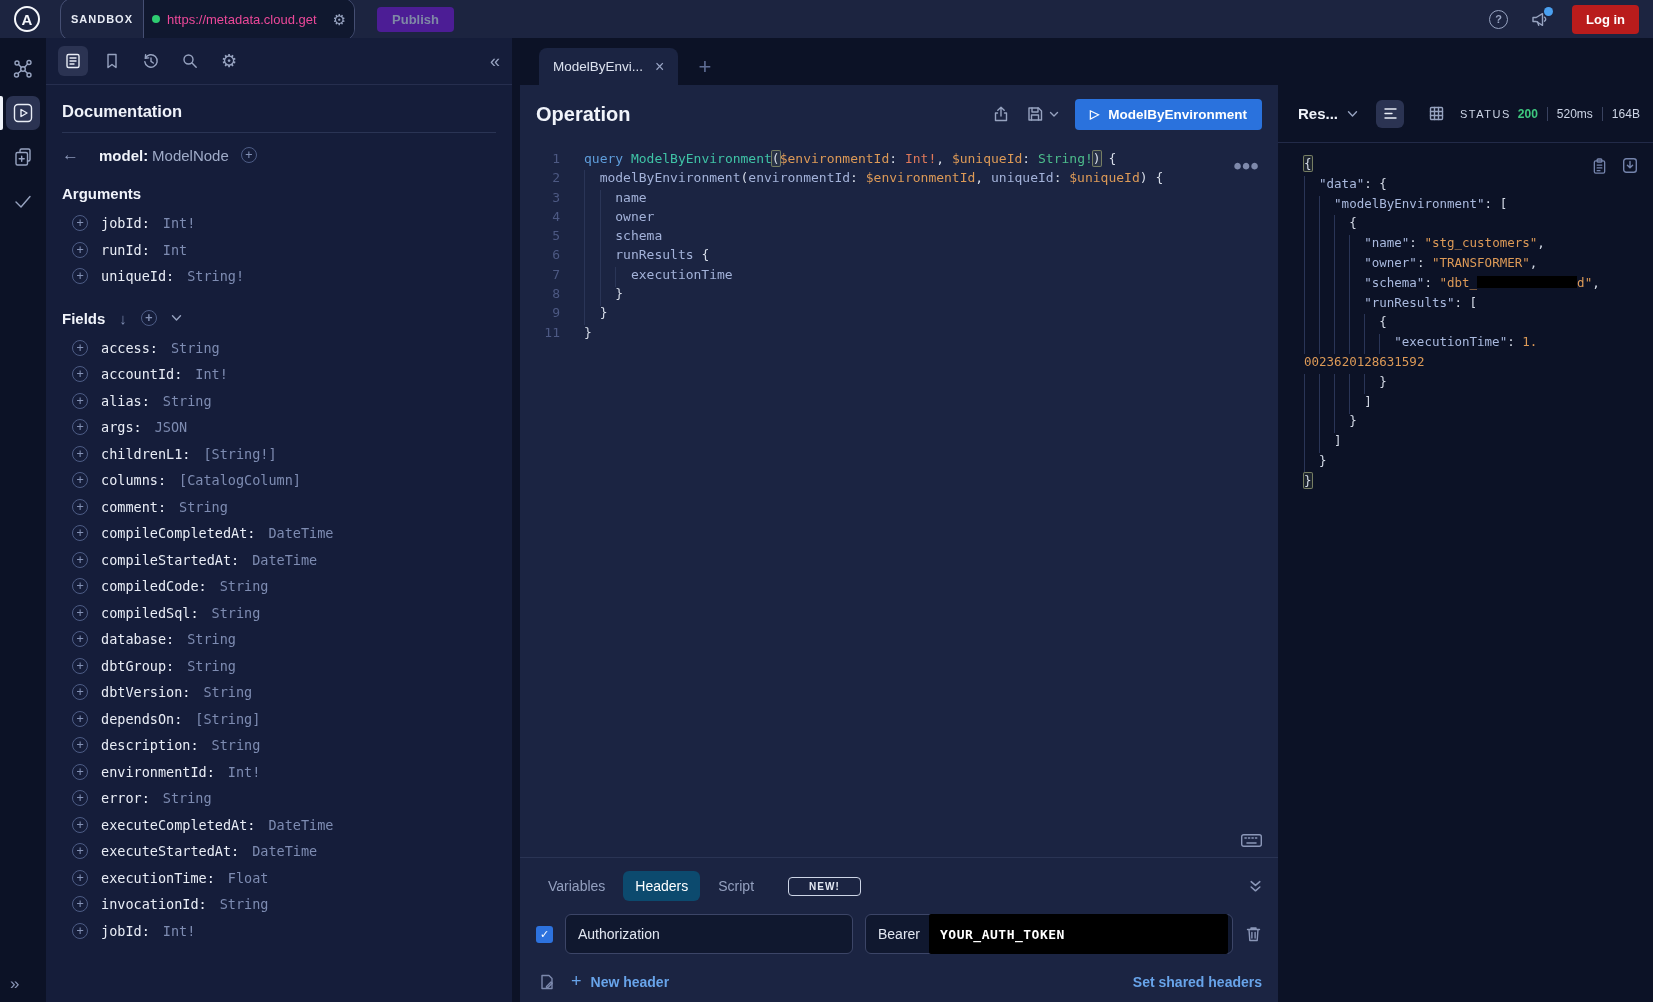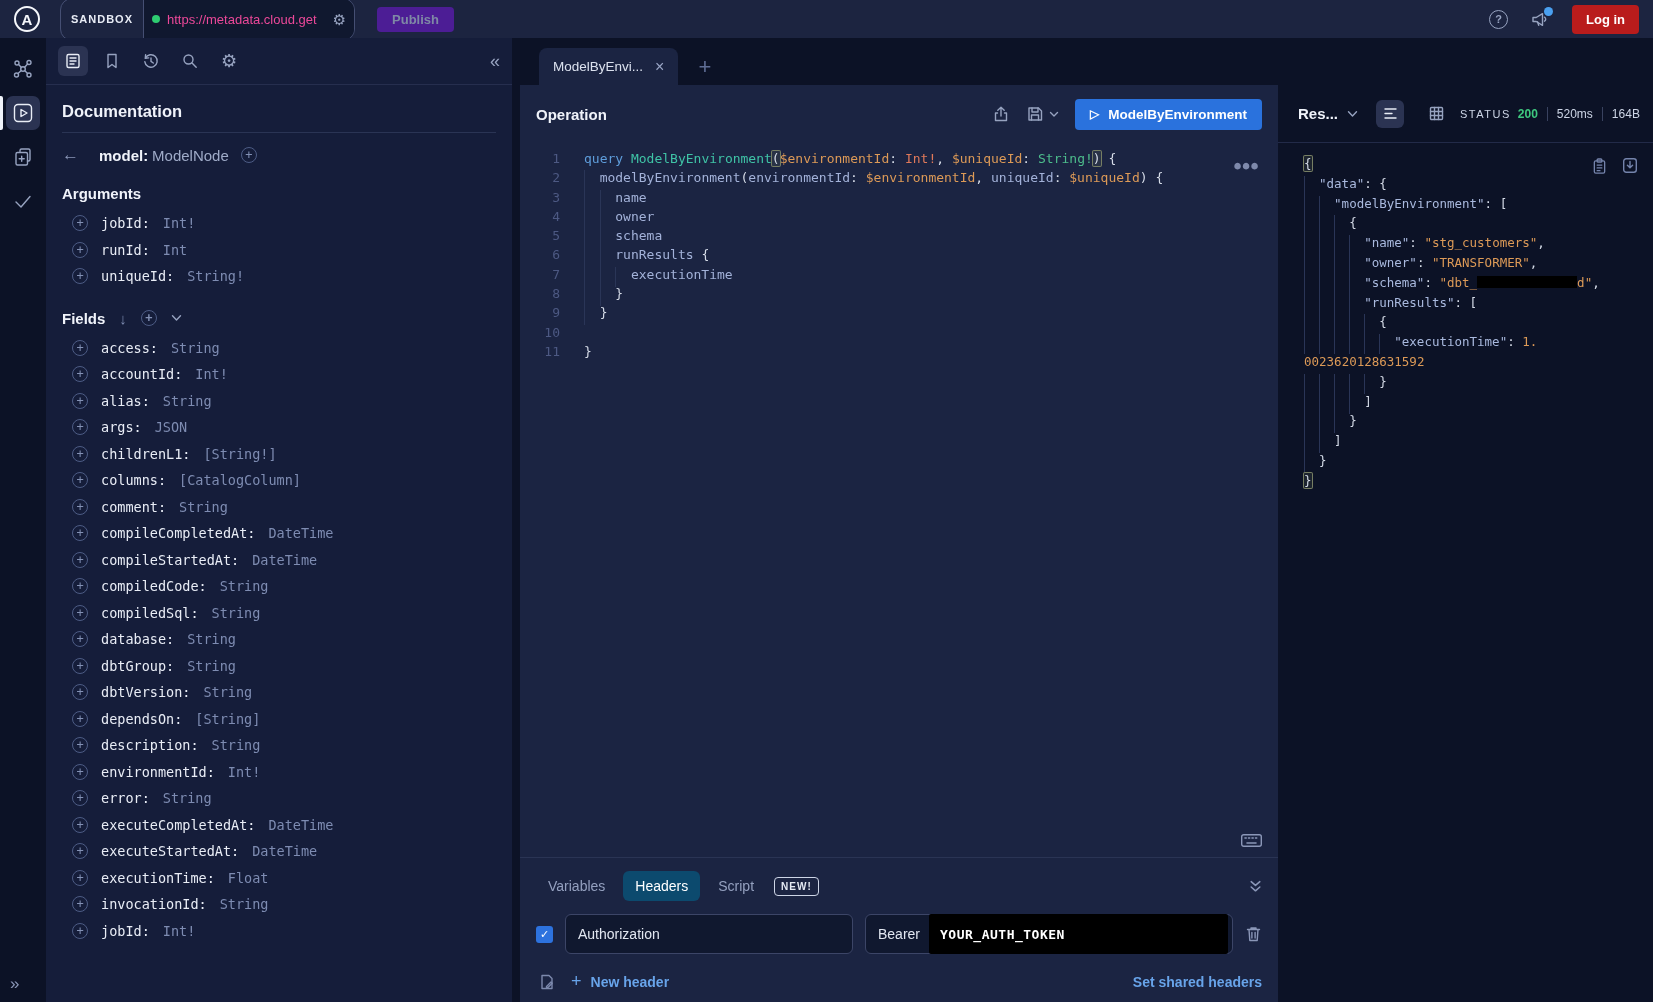--- a/index.html
+++ b/index.html
@@ -62,21 +62,21 @@
 
   
   .main { width:766px; flex:none; display:flex; flex-direction:column; }
   .tabstrip { height:47px; flex:none; display:flex; align-items:flex-end; padding-left:27px; }
   .tab { height:37px; background:#1b2442; border-radius:8px 8px 0 0; padding:0 14px; display:flex; align-items:center; gap:12px;
     font-size:13.5px; color:#dbe1ee; }
   .tabclose { color:#9aa6c6; font-size:16px; }
   .newtab { color:#5f6d95; font-size:22px; margin:0 0 7px 20px; line-height:1; }
   .card { flex:1; background:#1b2442; display:flex; flex-direction:column; margin-left:8px; }
   .opheader { height:58px; flex:none; display:flex; align-items:center; gap:16px; padding:0 16px; }
-  .optitle { font-size:15px; font-weight:bold; color:#f0f3fa; }
+  .optitle { font-size:20px; font-weight:bold; color:#f0f3fa; }
   .oph-spacer { flex:1; }
   .runbtn { background:#2a72dd; border:none; color:#fff; font-weight:bold; font-size:13.5px; border-radius:4px;
     padding:8px 15px; display:flex; align-items:center; gap:9px; }
   .runbtn .tri { font-size:12px; }
   .savewrap { display:flex; align-items:center; gap:5px; }
 
   .codearea { flex:1; position:relative; font-family:"DejaVu Sans Mono",monospace; font-size:13px; padding-top:8px; }
   .cl { height:19.3px; display:flex; }
   .gut { width:40px; flex:none; text-align:right; color:#4d5983; user-select:none; }
   .lc { white-space:pre; margin-left:24px; color:#d6dce8; }
@@ -89,21 +89,21 @@
   .t-rd { display:inline-block; width:100px; height:12px; background:#000; transform:translateY(1px); }
   .ellipsis-menu { position:absolute; top:16px; right:18px; color:#7e89ab; font-size:11px; letter-spacing:2px; }
   .kbd-icon { position:absolute; bottom:10px; right:16px; }
 
   
   .reqblock { flex:none; border-top:1px solid #2a3454; padding:13px 16px 10px 16px; }
   .reqtabs { display:flex; align-items:center; gap:6px; }
   .reqtab { padding:7px 12px; font-size:14px; color:#94a0bf; border-radius:6px; }
   .reqtab.active { background:#0c4a6e; color:#fff; font-weight:normal; }
   .newbadge { border:1px solid #cdd5e6; color:#e4e9f3; font-size:10px; font-weight:bold; letter-spacing:1px;
-    border-radius:4px; padding:3px 6px; margin-left:2px; }
+    border-radius:4px; padding:3px 20px; margin-left:16px; }
   .reqtabs-spacer { flex:1; }
   .authrow { margin-top:13px; display:flex; align-items:center; gap:12px; }
   .cbx { width:17px; height:17px; flex:none; background:#2d72de; border-radius:3px; color:#fff; font-size:11px;
     display:flex; align-items:center; justify-content:center; }
   .hinput { height:40px; background:#10182f; border:1px solid #3c4567; border-radius:6px; display:flex; align-items:center;
     padding:0 12px; font-size:14px; color:#e2e7f1; }
   .keyinput { width:288px; flex:none; }
   .valinput { flex:1; gap:9px; padding-right:4px; }
   .tokenbox { flex:1; height:40px; background:#000; border-radius:2px; display:flex; align-items:center; padding:0 11px;
     font-family:"DejaVu Sans Mono",monospace; font-size:13px; font-weight:bold; color:#fff; letter-spacing:.5px; }
@@ -447,24 +447,20 @@
           </div>
           <div class="cl">
             <span class="gut">8</span>
             <span class="lc"><span class="t-ind"></span><span class="t-ind"></span><span class="t-pn">}</span></span>
           </div>
           <div class="cl">
             <span class="gut">9</span>
             <span class="lc"><span class="t-ind"></span><span class="t-pn">}</span></span>
           </div>
           <div class="cl">
-            <span class="gut">10</span>
-            <span class="lc"></span>
-          </div>
-          <div class="cl">
             <span class="gut">11</span>
             <span class="lc"><span class="t-pn">}</span></span>
           </div>
         </div>
       <div class="reqblock">
         <div class="reqtabs">
           <span class="reqtab">Variables</span>
           <span class="reqtab active">Headers</span>
           <span class="reqtab">Script</span>
           <span class="newbadge">NEW!</span>

